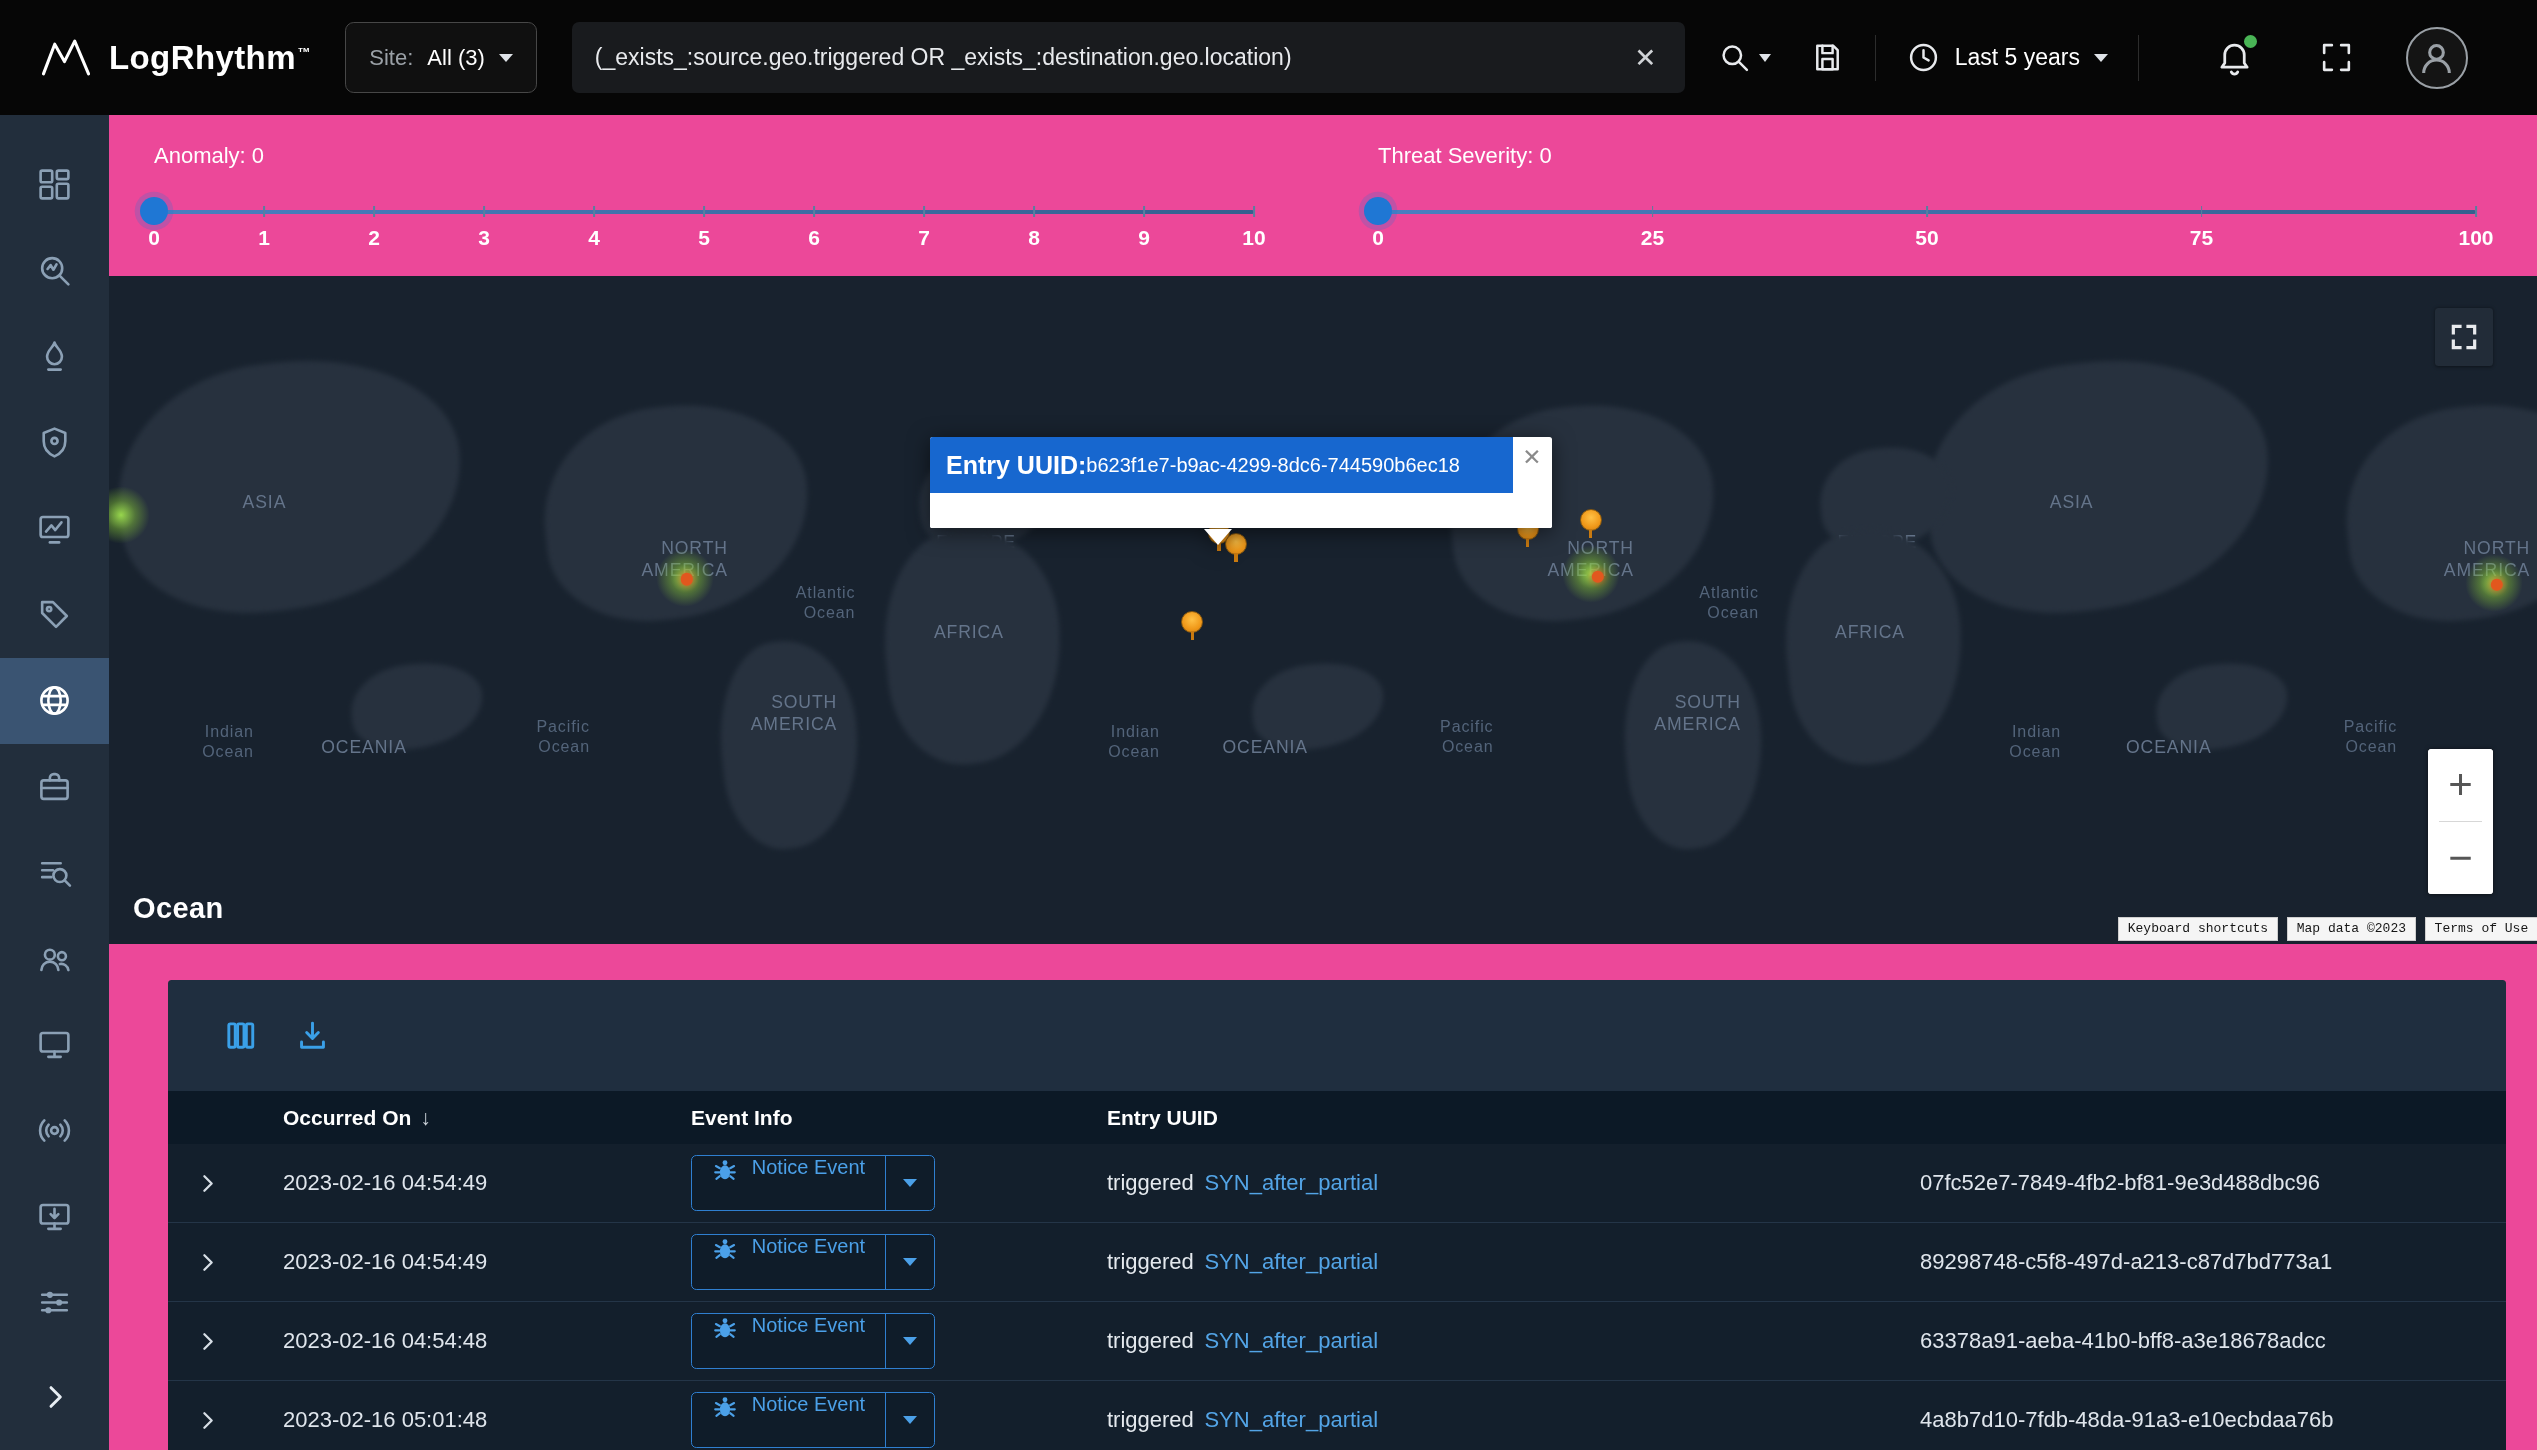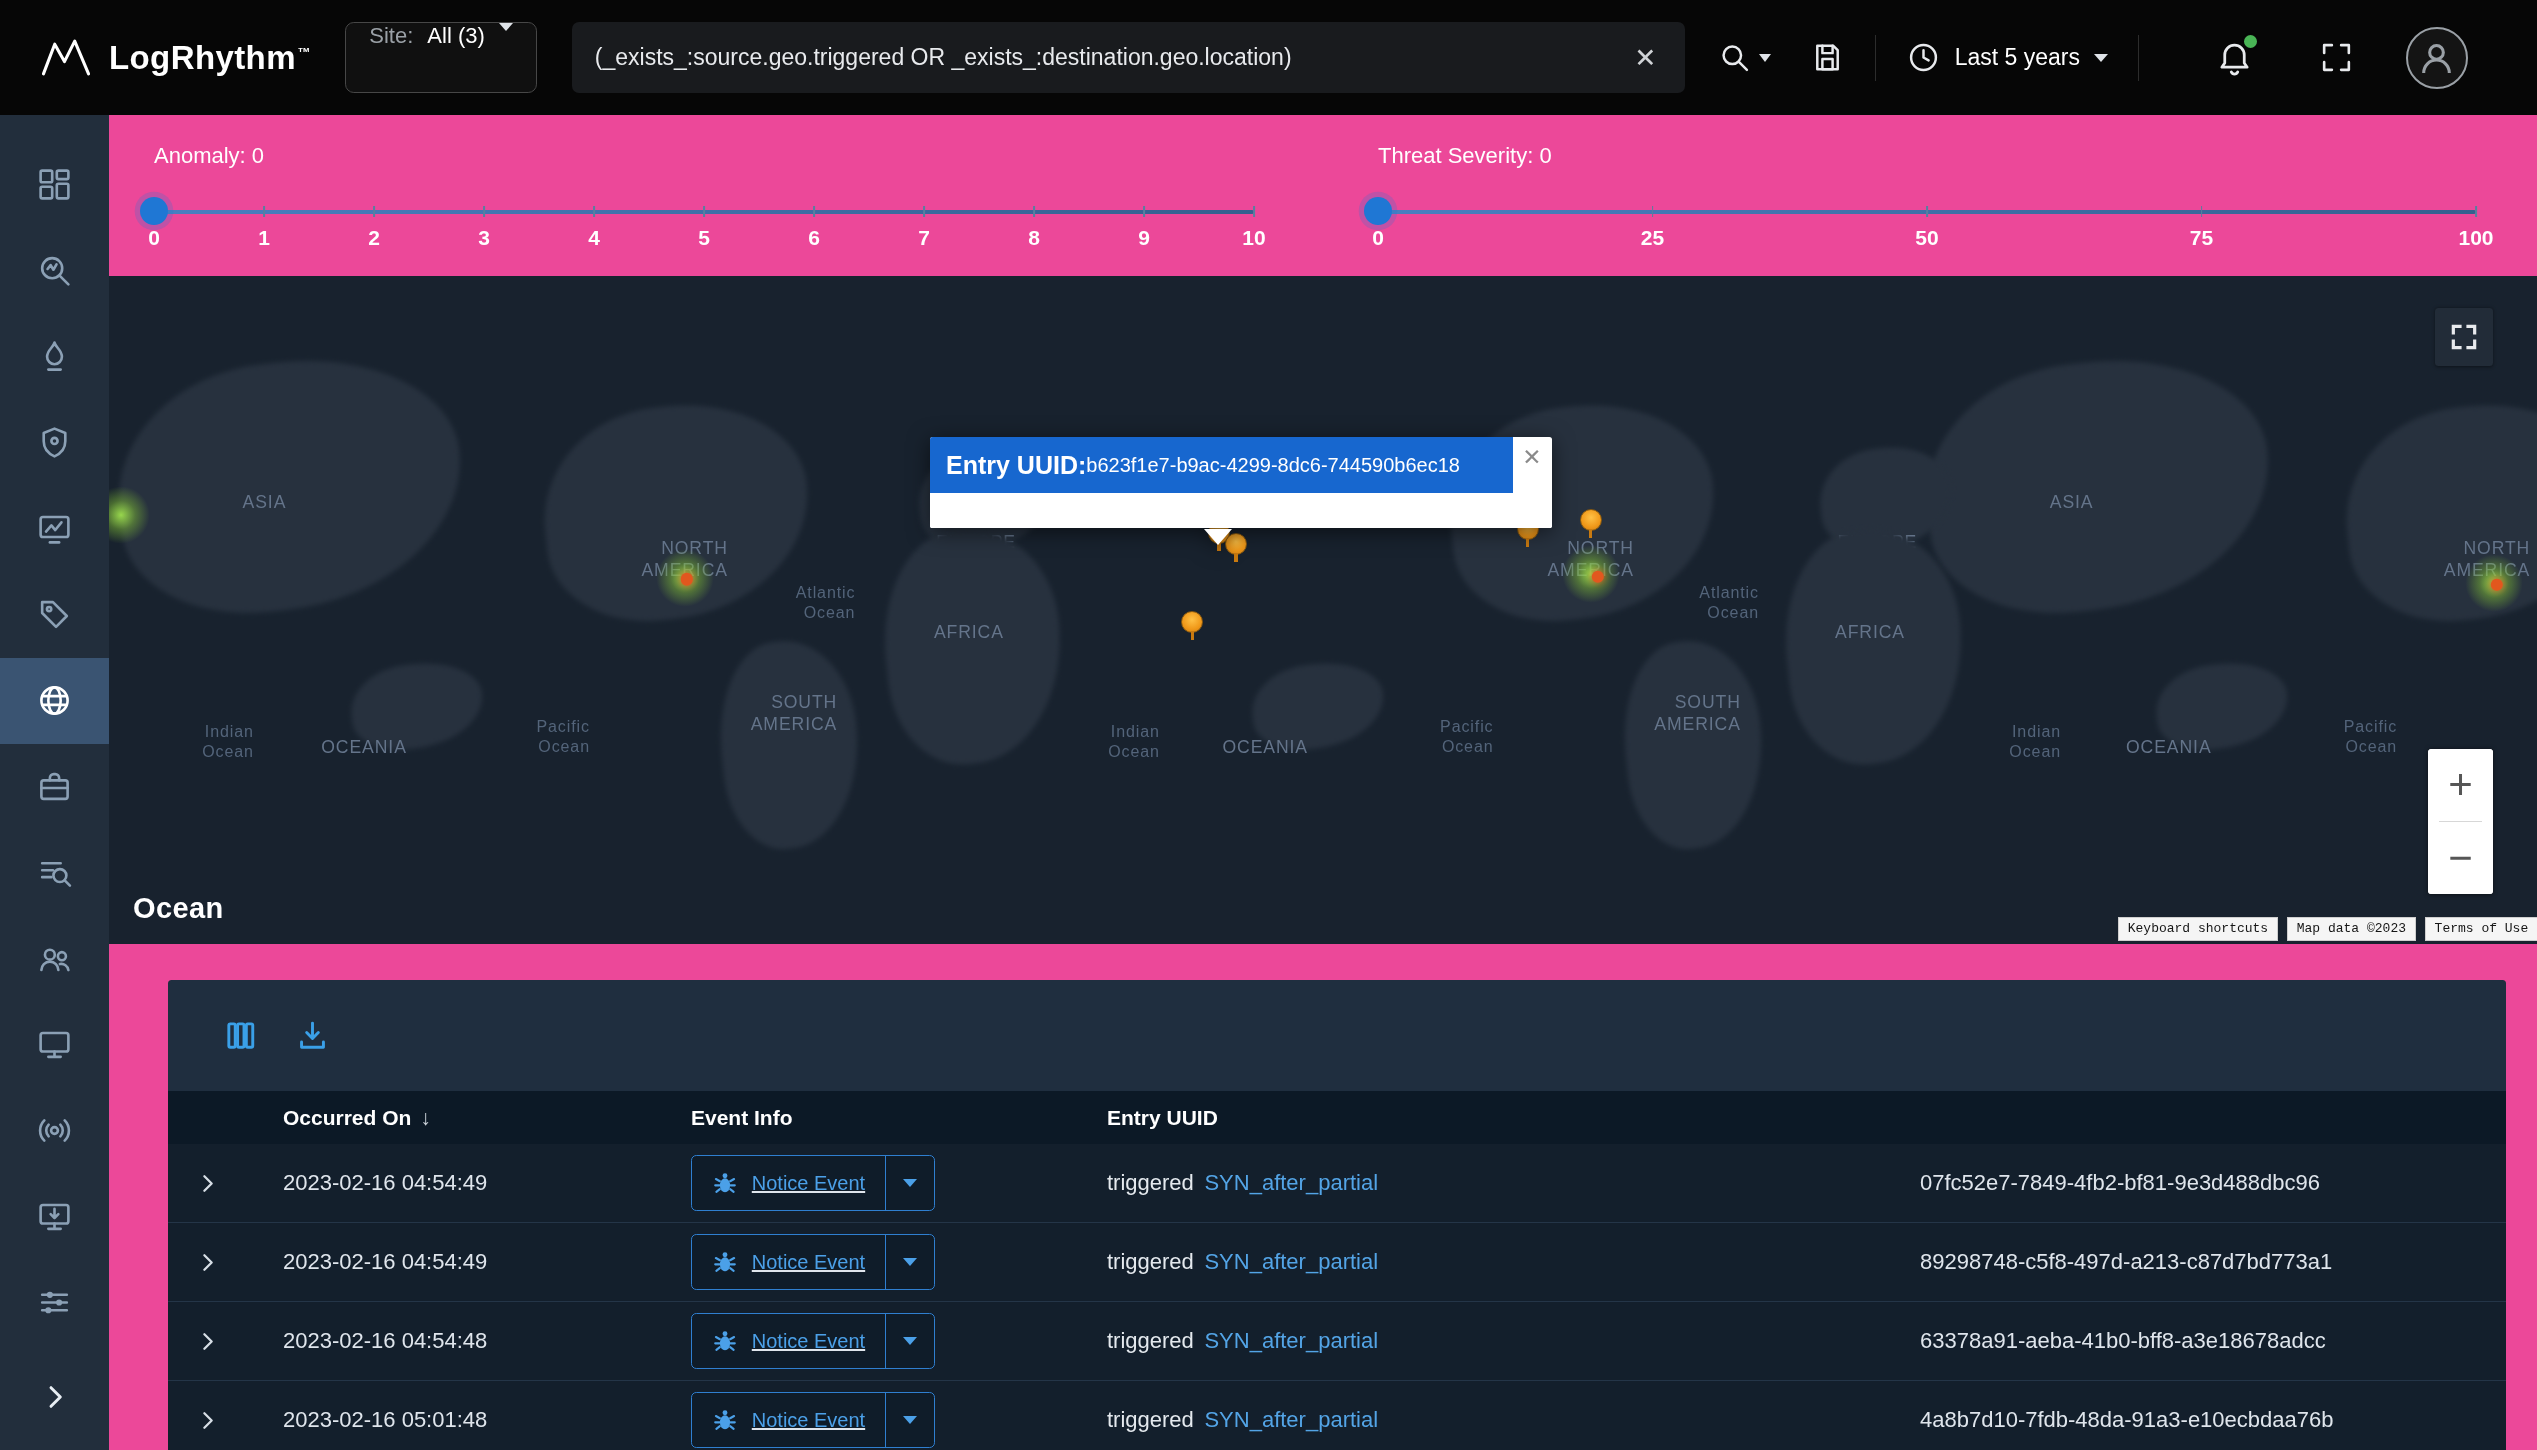--- a/index.html
+++ b/index.html
@@ -7,21 +7,21 @@
               font-family:"Liberation Sans", sans-serif; position:relative; }
 
   
   .topbar { position:absolute; top:0; left:0; width:2538px; height:115px; background:#060606;
             display:flex; align-items:center; padding:0 37px; z-index:40; }
   .brand { display:flex; align-items:center; gap:14px; cursor:pointer; }
   .brand-mark { width:58px; height:41px; }
   .brand-text { color:#fff; font-size:33px; font-weight:600; letter-spacing:0.4px; }
   .tm { font-size:13.2px; vertical-align:super; margin-left:1.8px; }
   .site-chip { margin-left:34px; height:71px; border:0.9px solid #474747; border-radius:8.8px;
-               display:flex; align-items:flex-start; padding:0 23px; gap:14px; cursor:pointer; background:#101010; }
+               display:flex; align-items:center; padding:0 23px; gap:14px; cursor:pointer; background:#101010; }
   .site-label { color:#9aa0a6; font-size:22px; }
   .site-value { color:#fff; font-size:22px; }
   .dd-caret { width:0; height:0; border-left:7px solid transparent; border-right:7px solid transparent;
               border-top:8.8px solid #dfe3e8; }
   .search-wrap { margin-left:35px; width:1113px; height:71px; background:#191b1e; border-radius:7px;
                  display:flex; align-items:center; padding:0 23px; cursor:text; }
   .search-text { color:#e8eaed; font-size:23px; flex:1; white-space:nowrap; overflow:hidden; }
   .clear-x { color:#d0d3d6; font-size:26.5px; cursor:pointer; padding:0 5.3px; }
   .ti { width:35px; height:35px; stroke:#e8eaed; fill:none; stroke-width:1.7;
         stroke-linecap:round; stroke-linejoin:round; }
@@ -124,21 +124,21 @@
   .cell { padding-left:36px; display:flex; align-items:center; }
   .c-exp { padding-left:0; justify-content:center; }
   .sort { margin-left:8.8px; color:#cfd6dd; font-weight:400; }
   .tbody .trow { height:79px; background:#131f2c; border-bottom:0.9px solid #243548; }
   .trow .cell { color:#dfe5ec; font-size:22px; }
   .row-chevron { display:flex; cursor:pointer; }
   .row-chevron svg { width:25px; height:25px; stroke:#d7dee6; fill:none; stroke-width:2.2;
                      stroke-linecap:round; stroke-linejoin:round; }
   .evt-btn { display:inline-flex; height:56px; border:1.8px solid #2f7fd0; border-radius:5.3px;
              overflow:hidden; background:rgba(10,22,36,.35); align-items:stretch; }
-  .evt-main { display:flex; align-items:center; gap:12.4px; padding:0 19.4px; cursor:pointer;text-decoration:underline; }
+  .evt-main { display:flex; gap:12.4px; padding:0 19.4px; cursor:pointer; }
   .evt-main svg { width:28px; height:28px; }
   .evt-label { color:#4ba0e8; font-size:20px; white-space:nowrap; }
   .evt-caret { width:49px; border-left:1.8px solid #2f7fd0; display:flex; align-items:center;
                justify-content:center; cursor:pointer; }
   .evt-caret .dd-caret { border-top-color:#4ba0e8; }
   .verb { color:#e4e9ee; }
   .alink { color:#53a4e6; margin-left:10.6px; cursor:pointer; text-decoration:none; }
 </style>
 </head>
 <body>

